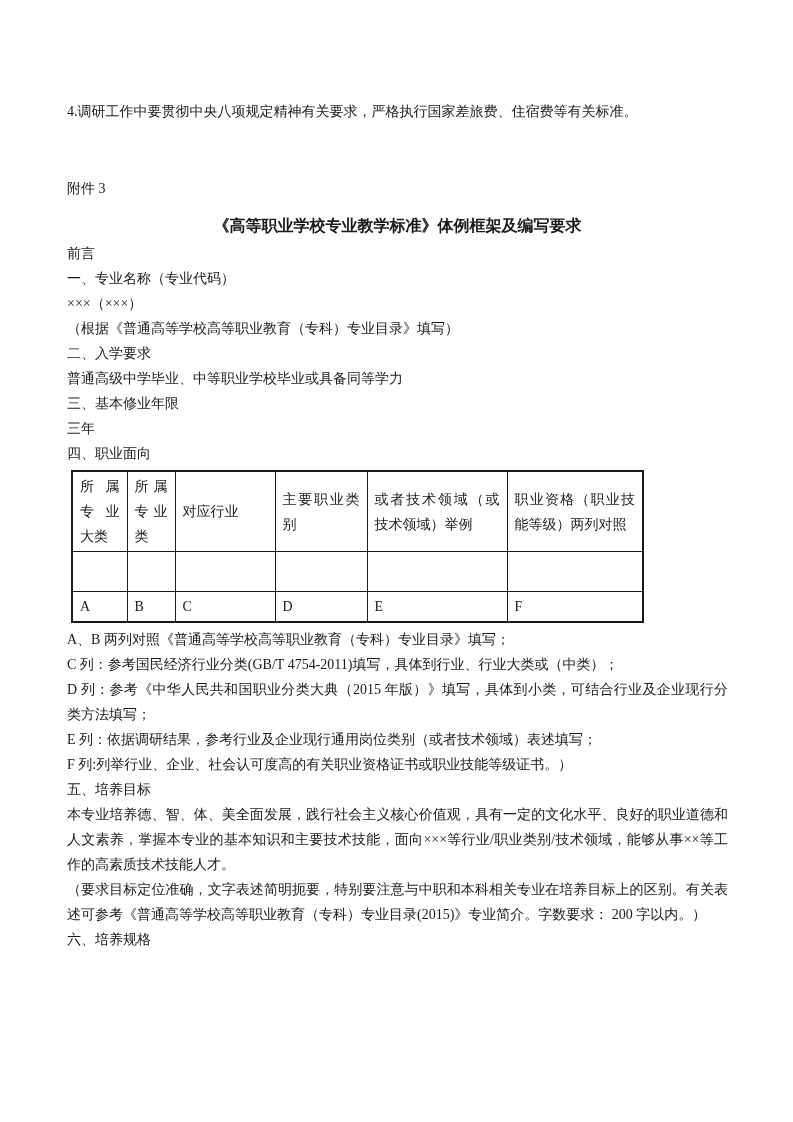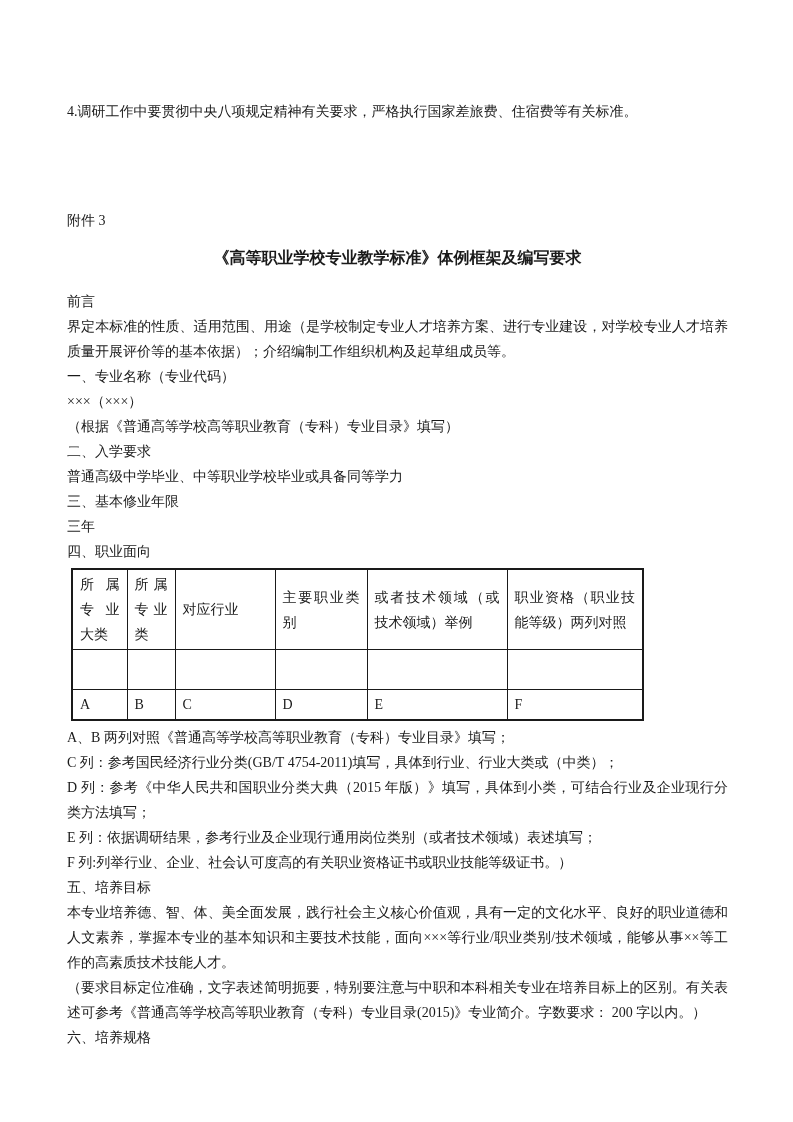--- a/index.html
+++ b/index.html
@@ -16,30 +16,30 @@
   .content {
     padding: 99px 65px 0 67px;
   }
   p {
     margin: 0;
     font-size: 14px;
     line-height: 25px;
     text-align: justify;
     word-break: break-all;
   }
-  .attachment-label { margin-top: 84px; }
+  .attachment-label { margin-top: 52px; }
   .doc-title {
     margin-top: 10px;
     font-size: 16px;
     line-height: 30px;
     font-weight: bold;
     text-align: center;
     word-break: keep-all;
   }
-  .preface-heading { margin-top: 16px; }
+  .preface-heading { }
 
   table.job-table {
     border-collapse: collapse;
     table-layout: fixed;
     width: 571px;
     border: 2px solid #1a1a1a;
     margin: 4px;
   }
   .job-table th, .job-table td {
     border: 1px solid #1a1a1a;
@@ -65,21 +65,20 @@
 <div class="page">
   <div class="content">
 
     <p class="intro-note">4.调研工作中要贯彻中央八项规定精神有关要求，严格执行国家差旅费、住宿费等有关标准。</p>
 
     <p class="attachment-label">附件 3</p>
 
     <p class="doc-title">《高等职业学校专业教学标准》体例框架及编写要求</p>
 
     <p class="preface-heading">前言</p>
-    <p>界定本标准的性质、适用范围、用途（是学校制定专业人才培养方案、进行专业建设，对学校专业人才培养质量开展评价等的基本依据）；介绍编制工作组织机构及起草组成员等。</p>
     <p>一、专业名称（专业代码）</p>
     <p>×××（×××）</p>
     <p>（根据《普通高等学校高等职业教育（专科）专业目录》填写）</p>
     <p>二、入学要求</p>
     <p>普通高级中学毕业、中等职业学校毕业或具备同等学力</p>
     <p>三、基本修业年限</p>
     <p>三年</p>
     <p>四、职业面向</p>
 
     <table class="job-table">

